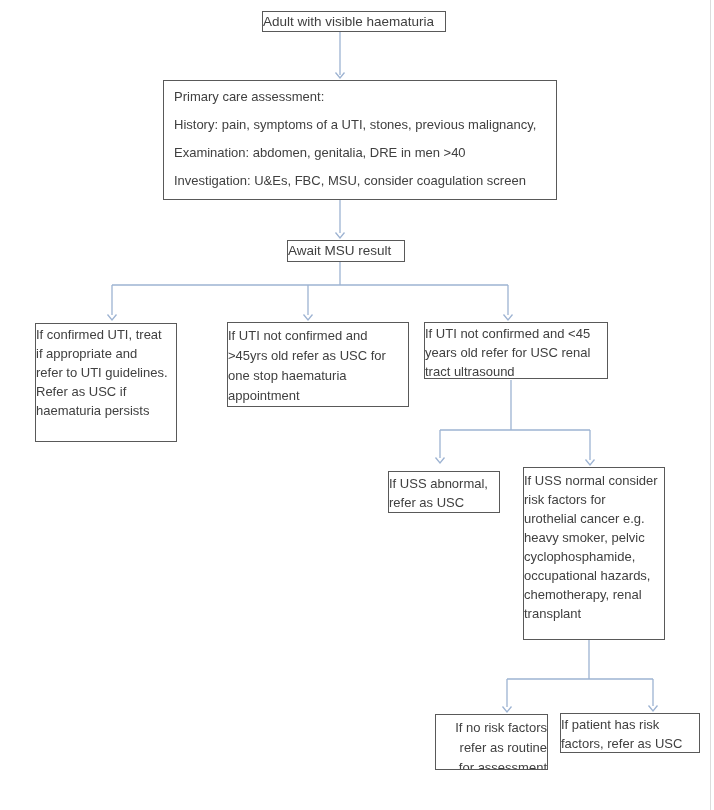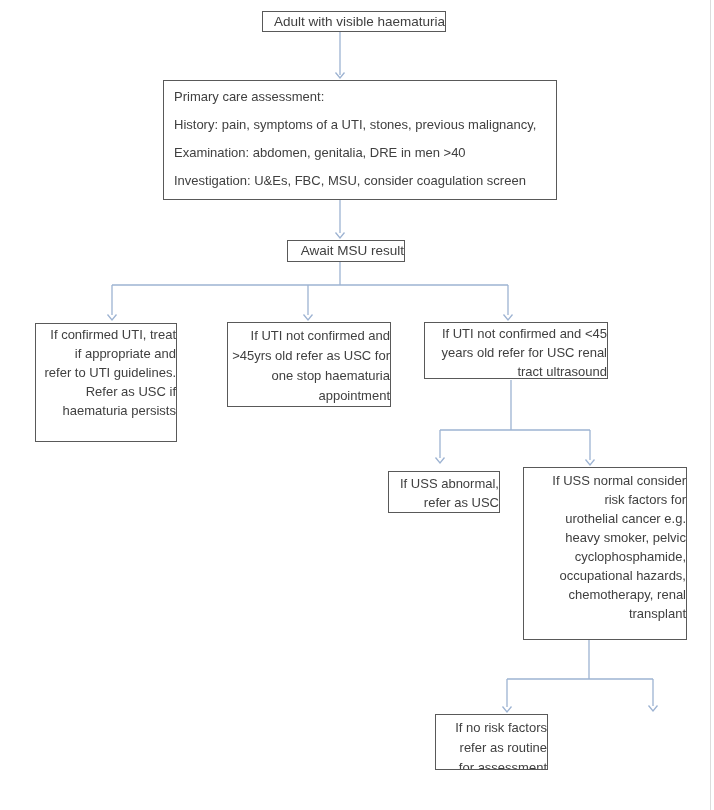--- a/index.html
+++ b/index.html
@@ -22,37 +22,37 @@
     position:absolute;top:0;right:3px;width:1px;height:810px;
     background:var(--page-edge);
   }
   svg.connectors{position:absolute;left:0;top:0;z-index:0;}
   .conn{stroke:var(--connector);stroke-width:1.3;fill:none;}
   .node{
     position:absolute;
     box-sizing:border-box;
     border:1px solid var(--box-border);
     background:#fff;
-    text-align:right;
+    text-align:left;
     font-size:13px;
     line-height:19px;
     z-index:1;
     overflow:hidden;
   }
   .node .line{white-space:nowrap;}
   #n-start{left:262px;top:11px;width:184px;height:21px;font-size:13.5px;line-height:19px;}
   #n-primary{left:163px;top:80px;width:394px;height:120px;text-align:left;padding:2px 10px;}
   #n-primary .line{line-height:28px;height:28px;}
   #n-await{left:287px;top:240px;width:118px;height:22px;font-size:13.5px;line-height:20px;}
   #n-uti{left:35px;top:323px;width:142px;height:119px;padding-top:1px;}
-  #n-over45{left:227px;top:322px;width:164px;height:85px;padding-top:3px;}
+  #n-over45{left:227px;top:322px;width:182px;height:85px;padding-top:3px;}
   #n-over45 .line{line-height:20px;}
   #n-under45{left:424px;top:322px;width:184px;height:57px;padding-top:1px;}
   #n-abn{left:388px;top:471px;width:112px;height:42px;padding-top:2px;}
-  #n-norm{left:523px;top:467px;width:164px;height:173px;padding-top:3px;}
+  #n-norm{left:523px;top:467px;width:142px;height:173px;padding-top:3px;}
   #n-norisk{left:435px;top:714px;width:113px;height:56px;text-align:right;padding:3px 0 0 7px;}
   #n-norisk .line{line-height:20px;}
   #n-risk{left:560px;top:713px;width:140px;height:40px;padding-top:1px;}
 </style>
 </head>
 <body>
 
 <div class="page">
 
   <svg class="connectors" width="714" height="810" viewBox="0 0 714 810">
@@ -144,15 +144,19 @@
       <div class="line">chemotherapy, renal</div>
       <div class="line">transplant</div>
     </div>
 
   <div class="node" id="n-norisk">
       <div class="line">If no risk factors</div>
       <div class="line">refer as routine</div>
       <div class="line">for assessment</div>
     </div>
 
+  <div class="node" id="n-risk">
+      <div class="line">If patient has risk</div>
+      <div class="line">factors, refer as USC</div>
+    </div>
 
   <div class="page-edge-right"></div>
 </div>
 
 </body></html>

